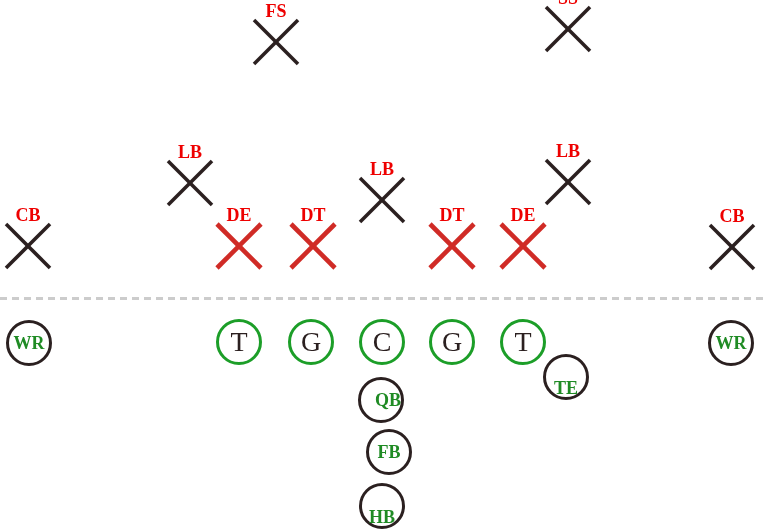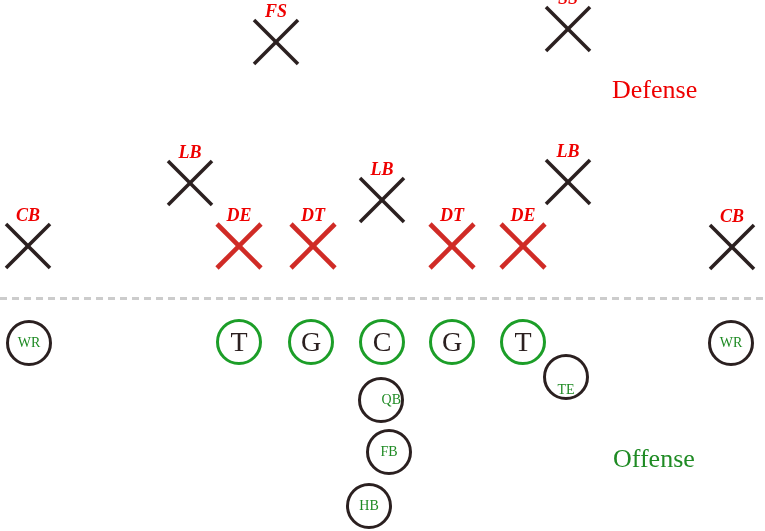--- a/index.html
+++ b/index.html
@@ -14,44 +14,41 @@
   .title { position:absolute; font-size:26px; line-height:1; white-space:nowrap; }
   .defense-title { color:var(--red-text); left:612px; top:77px; }
   .offense-title { color:var(--green-text); left:613px; top:446px; }
 
   
   .dplayer { position:absolute; width:50px; height:50px; }
   .plabel {
     position:absolute; left:50%; transform:translateX(-50%); top:-15px;
     font-weight:bold; font-size:18px; line-height:18px; color:var(--red-text);
     white-space:nowrap;
-    font-style:italic;
   }
   .xmark { position:absolute; left:0; top:0; }
   .dplayer.dark line { stroke:var(--dark); stroke-width:3.6; stroke-linecap:butt; }
   .dplayer.red  line { stroke:var(--red-x); stroke-width:4.6; stroke-linecap:butt; }
 
   
   .oplayer {
     position:absolute; width:46px; height:46px; border-radius:50%;
     box-sizing:border-box; display:flex; align-items:center; justify-content:center;
   }
   .oplayer.green-circle { border:3px solid var(--green-stroke); color:var(--dark); }
   .oplayer.dark-circle  { border:3px solid var(--dark); color:var(--green-text); }
   .letter { line-height:1; }
   .letter.large { font-size:28px; font-weight:400; }
-  .letter.small { font-size:14px; font-weight:400; }
+  .letter.small { font-size:18px; font-weight:700; }
 </style>
 </head>
 <body>
 
 <div class="field">
   <div class="scrimmage"></div>
-  <div class="title defense-title">Defense</div>
-  <div class="title offense-title">Offense</div>
   <div id="players">
       <div class="dplayer dark" style="left: 251px; top: 17px;">
         <div class="plabel">FS</div>
         <svg class="xmark" width="50" height="50" viewBox="0 0 50 50">
           <line x1="3" y1="3" x2="47" y2="47"></line>
           <line x1="47" y1="3" x2="3" y2="47"></line>
         </svg>
       </div>
       <div class="dplayer dark" style="left: 543px; top: 4px;">
         <div class="plabel">SS</div>
@@ -146,17 +143,17 @@
       </div>
       <div class="oplayer dark-circle" style="left: 543px; top: 354px; align-items: flex-end;">
         <span class="letter small">TE</span>
       </div>
       <div class="oplayer dark-circle" style="left: 358px; top: 377px; justify-content: flex-end;">
         <span class="letter small">QB</span>
       </div>
       <div class="oplayer dark-circle" style="left: 366px; top: 429px;">
         <span class="letter small">FB</span>
       </div>
-      <div class="oplayer dark-circle" style="left: 346px; top: 483px;">
+      <div class="oplayer dark-circle" style="left: 359px; top: 483px; align-items: flex-end;">
         <span class="letter small">HB</span>
       </div>
     </div>
 </div>
 
 </body></html>

